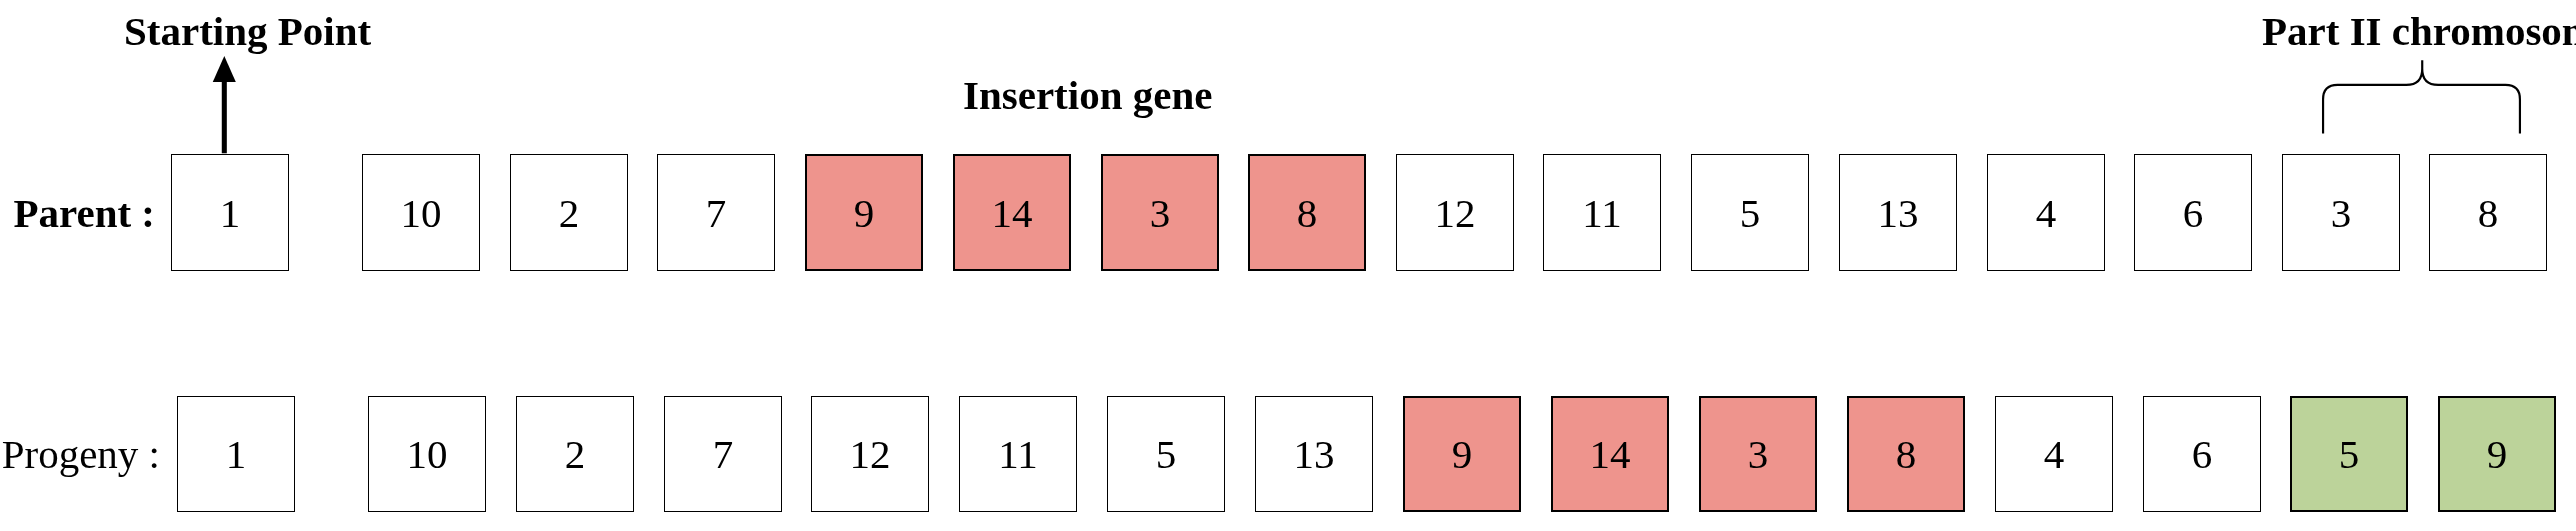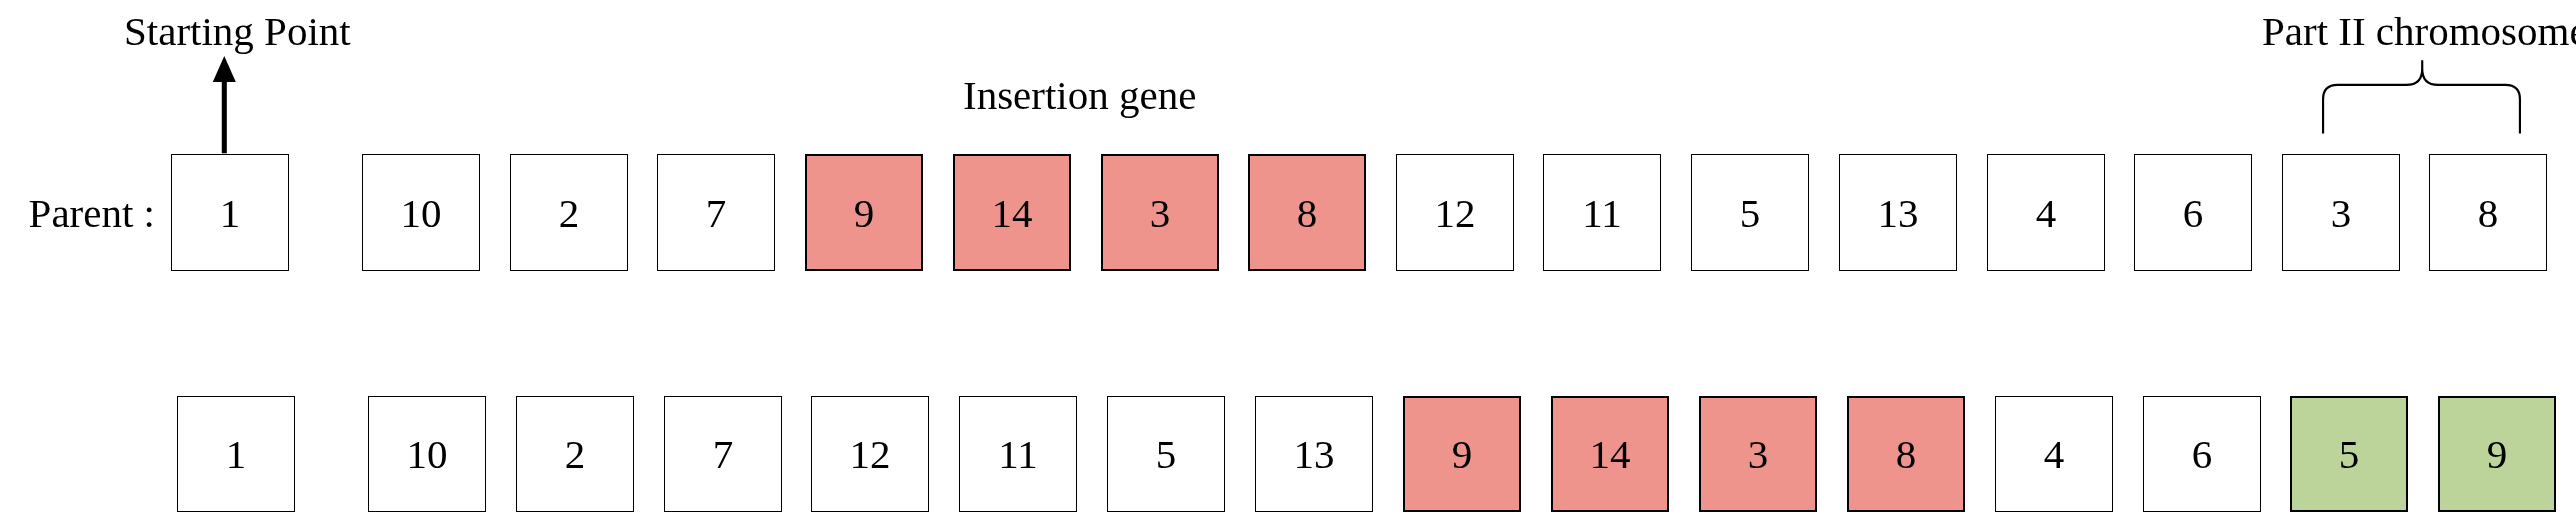--- a/index.html
+++ b/index.html
@@ -9,20 +9,21 @@
     background:#ffffff;
     color:#000;
     font-family:"Liberation Serif","DejaVu Serif",serif;
     overflow:hidden;
   }
   .anno{
     position:absolute;
     font-size:41px;
     white-space:nowrap;
     color:#000;
+    font-weight:bold;
   }
   .row-label{
     position:absolute;
     display:flex;
     align-items:center;
     justify-content:flex-end;
     font-size:41px;
     left:0;
   }
   .gene-box{
@@ -58,40 +59,41 @@
   </svg>
 
   <div class="anno" style="left:963px; top:71px;text-align:right;">Insertion gene</div>
 
   <div class="anno" style="left:2262px; top:7.2px;">Part II chromosome</div>
 
   <svg class="svg-anno" style="left:2318px; top:58px;" width="207" height="77" viewBox="0 0 286 106">
     <path d="M 7 104 L 7 57 Q 7 37 27 37 L 122 37 Q 144 37 144 15 L 144 3 L 144 15 Q 144 37 166 37 L 259 37 Q 279 37 279 57 L 279 104" fill="none" stroke="#000" stroke-width="3"></path>
   </svg>
 
-  <div class="row-label" style="top:154px; height:117px; width:155px;">Parent :</div>
+  <div class="row-label" style="top:154px; height:117px; width:155px;font-weight:bold;">Parent :</div>
   <div>
       <div class="gene-box normal" style="left: 171px; top: 154px; width: 118px; height: 117px;">1</div>
       <div class="gene-box normal" style="left: 362px; top: 154px; width: 118px; height: 117px;">10</div>
       <div class="gene-box normal" style="left: 510px; top: 154px; width: 118px; height: 117px;">2</div>
       <div class="gene-box normal" style="left: 657px; top: 154px; width: 118px; height: 117px;">7</div>
       <div class="gene-box insertion" style="left: 805px; top: 154px; width: 118px; height: 117px;">9</div>
       <div class="gene-box insertion" style="left: 953px; top: 154px; width: 118px; height: 117px;">14</div>
       <div class="gene-box insertion" style="left: 1101px; top: 154px; width: 118px; height: 117px;">3</div>
       <div class="gene-box insertion" style="left: 1248px; top: 154px; width: 118px; height: 117px;">8</div>
       <div class="gene-box normal" style="left: 1396px; top: 154px; width: 118px; height: 117px;">12</div>
       <div class="gene-box normal" style="left: 1543px; top: 154px; width: 118px; height: 117px;">11</div>
       <div class="gene-box normal" style="left: 1691px; top: 154px; width: 118px; height: 117px;">5</div>
       <div class="gene-box normal" style="left: 1839px; top: 154px; width: 118px; height: 117px;">13</div>
       <div class="gene-box normal" style="left: 1987px; top: 154px; width: 118px; height: 117px;">4</div>
       <div class="gene-box normal" style="left: 2134px; top: 154px; width: 118px; height: 117px;">6</div>
       <div class="gene-box normal" style="left: 2282px; top: 154px; width: 118px; height: 117px;">3</div>
       <div class="gene-box normal" style="left: 2429px; top: 154px; width: 118px; height: 117px;">8</div>
     </div>
 
+  <div class="row-label" style="top:396px; height:116px; width:160px;">Progeny :</div>
   <div>
       <div class="gene-box normal" style="left: 177px; top: 396px; width: 118px; height: 116px;">1</div>
       <div class="gene-box normal" style="left: 368px; top: 396px; width: 118px; height: 116px;">10</div>
       <div class="gene-box normal" style="left: 516px; top: 396px; width: 118px; height: 116px;">2</div>
       <div class="gene-box normal" style="left: 664px; top: 396px; width: 118px; height: 116px;">7</div>
       <div class="gene-box normal" style="left: 811px; top: 396px; width: 118px; height: 116px;">12</div>
       <div class="gene-box normal" style="left: 959px; top: 396px; width: 118px; height: 116px;">11</div>
       <div class="gene-box normal" style="left: 1107px; top: 396px; width: 118px; height: 116px;">5</div>
       <div class="gene-box normal" style="left: 1255px; top: 396px; width: 118px; height: 116px;">13</div>
       <div class="gene-box insertion" style="left: 1403px; top: 396px; width: 118px; height: 116px;">9</div>

